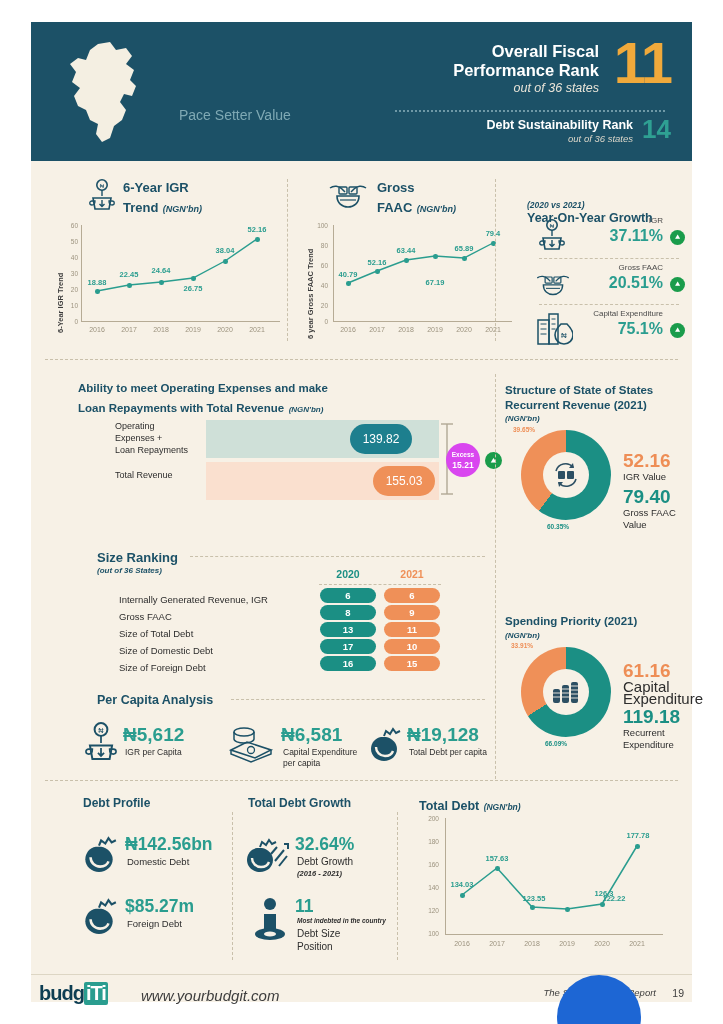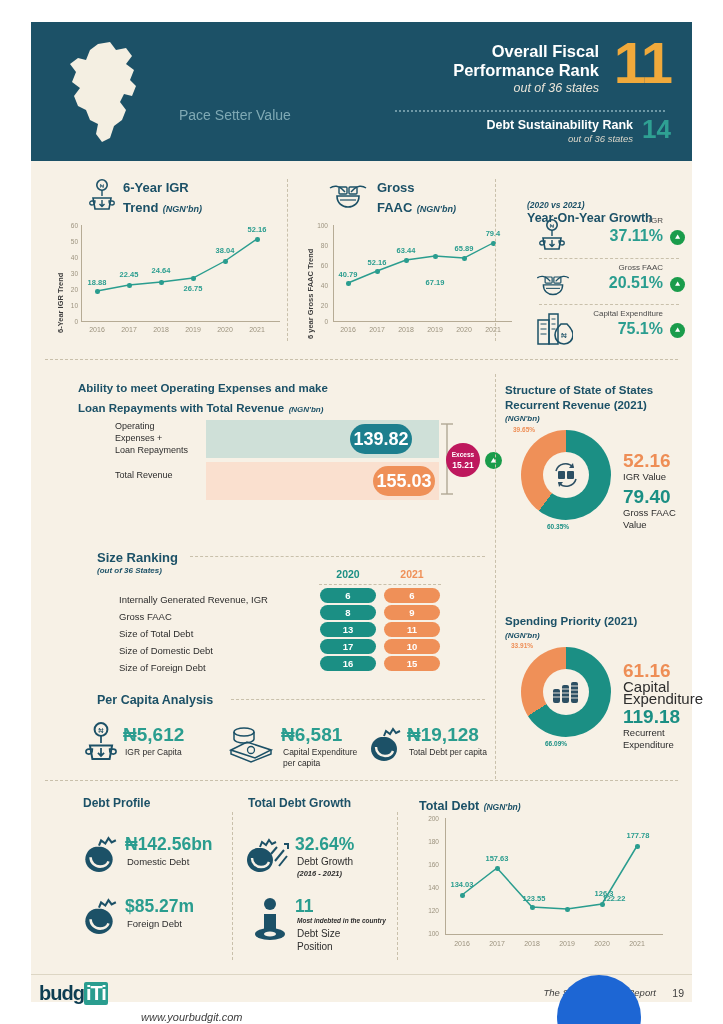--- a/index.html
+++ b/index.html
@@ -45,42 +45,42 @@
   .axis-line { position:absolute; background:#b6ab95; }
   .ytick { position:absolute; color:#9c937f; font-size:6.5px; text-align:right; width:16px;}
   .xtick { position:absolute; color:#9c937f; font-size:7px; text-align:center; width:30px; }
   .axis-name { position:absolute; color:#3b3b3b; font-size:7.5px; font-weight:bold;
                transform-origin:0 0; transform:rotate(-90deg); white-space:nowrap; }
   .dlabel { position:absolute; color:#2a9d8f; font-size:7.5px; font-weight:bold; white-space:nowrap; text-align:center; width:34px;}
   .dot { position:absolute; width:4.5px; height:4.5px; border-radius:50%; background:#2a9d8f; }
 
   
   .bar-track { position:absolute; height:38px; }
-  .pill { position:absolute; height:30px; border-radius:15px; color:#fff; font-weight:bold; font-size:18px;
+  .pill { position:absolute; height:30px; border-radius:15px; color:#fff; font-weight:normal; font-size:12px;
           display:flex; align-items:center; justify-content:center; }
-  .excess-circle { position:absolute; width:34px; height:34px; border-radius:50%; background:#be185d;
+  .excess-circle { position:absolute; width:34px; height:34px; border-radius:50%; background:#d946ef;
                    color:#fff; display:flex; flex-direction:column; align-items:center; justify-content:center;
                    line-height:10px; }
   .arrow-badge { width:15px;height:15px;border-radius:50%;background:#1a9c4b;display:inline-flex;
                  align-items:center;justify-content:center;color:#fff;font-size:9px;}
 
   
   .rank-label { color:#2d2d2d; font-size:9.5px; }
   .rank-chip { width:56px; height:15px; border-radius:8px; color:#fff; font-size:9.5px; font-weight:bold;
                display:flex; align-items:center; justify-content:center; }
 
   
   .donut { position:absolute; border-radius:50%; }
   .donut-hole { position:absolute; border-radius:50%; background:#f7f1e6; display:flex; align-items:center; justify-content:center; }
   .pct { position:absolute; font-size:6.5px; font-weight:bold; white-space:nowrap; }
 
   
   .footer { position:absolute; left:0; top:952px; width:661px; height:28px; }
   .footline { position:absolute; left:0; top:0; width:661px; border-top:1px solid #ddd6c4; }
-  .f-url { position:absolute; left:110px; top:13px; font-size:11px; font-style:italic; color:#3d3d3d;margin-top:24px; }
+  .f-url { position:absolute; left:110px; top:13px; font-size:15px; font-style:italic; color:#3d3d3d; }
   .f-right { position:absolute; right:36px; top:13px; font-size:9.5px; font-style:italic; color:#3d3d3d; }
   .f-page { position:absolute; right:8px; top:13px; font-size:10.5px; color:#3d3d3d; }
   .blue-blob { position:absolute; right:82px; top:975px; width:84px; height:84px; border-radius:50%; background:#1d66d4; }
   .budgit { position:absolute; left:8px; top:8px; font-size:20px; font-weight:bold; color:#0d3d52; letter-spacing:-1px; }
   .budgit .mark { display:inline-block; background:#2a9d8f; color:#fff; padding:0 2px 0 2px; border-radius:2px; }
 </style>
 </head>
 <body>
 
 <div class="page">

